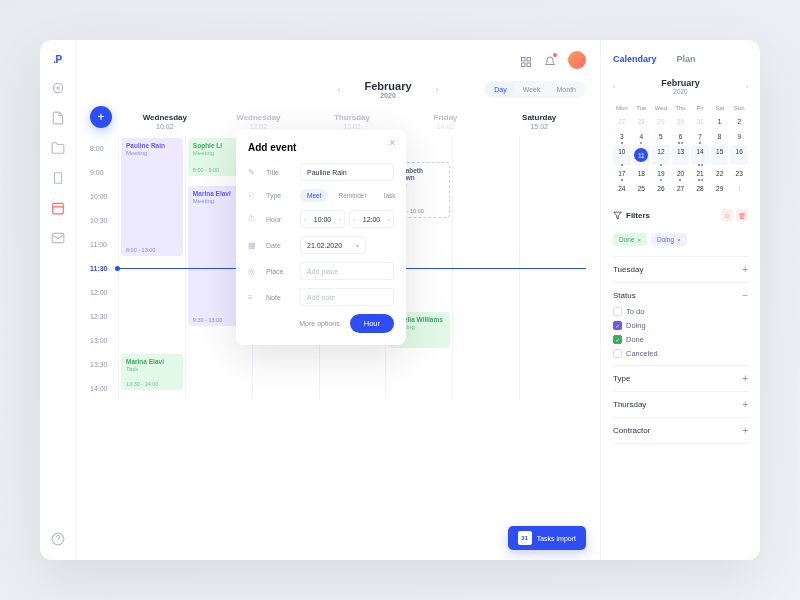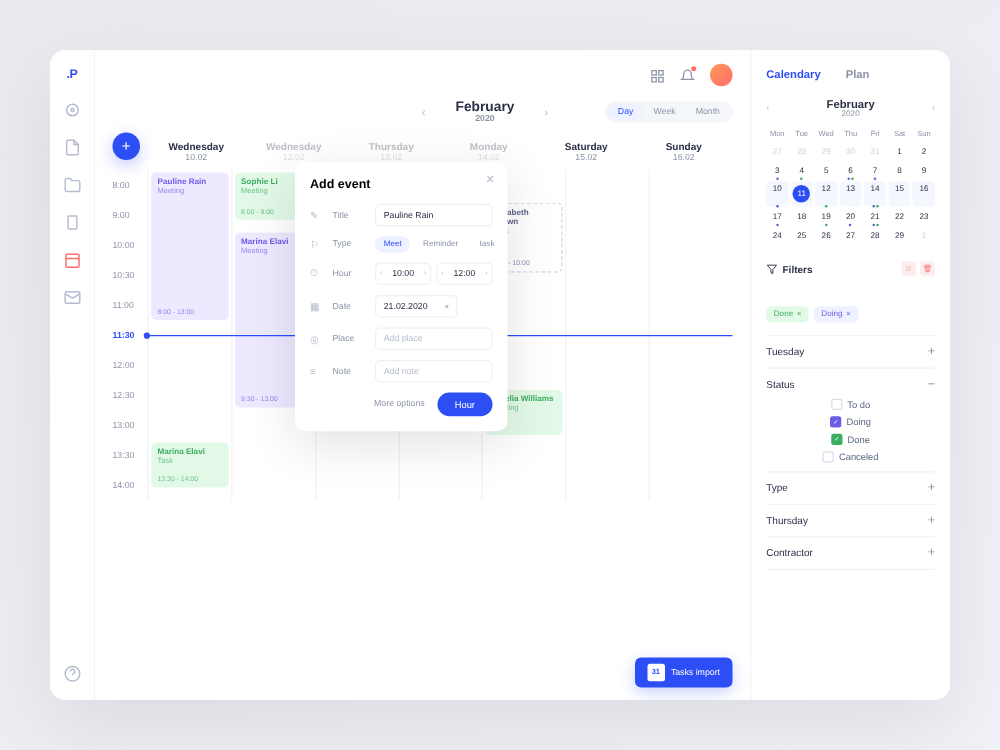--- a/index.html
+++ b/index.html
@@ -76,37 +76,37 @@
 .mini-title .my { font-size: 6.5px; color: #8b93a7; }
 .mini-arr { color: #b5bccf; font-size: 7px; cursor: pointer; }
 .mini-grid { display: grid; grid-template-columns: repeat(7, 1fr); gap: 2px; margin-bottom: 14px; }
 .mini-dh { font-size: 6px; color: #8b93a7; text-align: center; padding: 2px 0; }
 .mini-day { font-size: 6.5px; color: #2a2f45; text-align: center; padding: 3px 0; position: relative; cursor: pointer; border-radius: 3px; }
 .mini-day.dim { color: #cbd0df; }
 .mini-day.today { background: #2d4ef5; color: #fff; border-radius: 50%; width: 14px; height: 14px; margin: 0 auto; display: flex; align-items: center; justify-content: center; padding: 0; }
 .mini-day.wk { background: #f5f7ff; }
 .mini-dots { position: absolute; bottom: -1px; left: 0; right: 0; display: flex; justify-content: center; gap: 1px; }
 .mini-dot { width: 2px; height: 2px; border-radius: 50%; }
-.filters-head { display: flex; align-items: center; justify-content: space-between; margin-bottom: 24px; }
+.filters-head { display: flex; align-items: center; justify-content: space-between; margin-bottom: 12px; }
 .filters-title { font-size: 8px; font-weight: 700; color: #2a2f45; display: flex; align-items: center; gap: 4px; }
 .filter-acts { display: flex; gap: 3px; }
 .fa-icon { width: 12px; height: 12px; border-radius: 3px; display: flex; align-items: center; justify-content: center; font-size: 6px; cursor: pointer; }
 .fa-disk { background: #fdeeee; color: #ff9a9a; }
 .fa-trash { background: #fdeeee; color: #ff6b6b; }
 .tags { display: flex; gap: 4px; margin-bottom: 10px; }
 .tag { font-size: 6.5px; padding: 3px 6px; border-radius: 4px; display: flex; align-items: center; gap: 3px; }
 .tag-done { background: #e3f9e8; color: #3bad5e; }
 .tag-doing { background: #eef1ff; color: #6b5ce7; }
 .tag .x { font-size: 6px; cursor: pointer; }
 .faccordion { border-top: 1px solid #f0f2f7; }
 .fsection { border-bottom: 1px solid #f0f2f7; padding: 7px 0; }
 .fsec-head { display: flex; justify-content: space-between; align-items: center; font-size: 8px; color: #2a2f45; cursor: pointer; }
 .fsec-exp { color: #8b93a7; font-size: 10px; }
 .fsec-body { margin-top: 6px; display: flex; flex-direction: column; gap: 5px; }
-.check-row { display: flex; align-items: center; gap: 4px; font-size: 7.5px; color: #5a6584; cursor: pointer; justify-content: center; }
+.check-row { display: flex; align-items: center; gap: 4px; font-size: 7.5px; color: #5a6584; cursor: pointer; }
 .cbox { width: 9px; height: 9px; border: 1px solid #d8ddec; border-radius: 2px; display: flex; align-items: center; justify-content: center; font-size: 5px; color: #fff; }
 .cbox.on-purple { background: #6b5ce7; border-color: #6b5ce7; }
 .cbox.on-green { background: #3bad5e; border-color: #3bad5e; }
 svg { width: 100%; height: 100%; }
 </style>
 </head>
 <body>
 
 <div class="app">
 
@@ -189,23 +189,22 @@
         <div class="view-opt">Week</div>
         <div class="view-opt">Month</div>
       </div>
     </div>
 
     <div class="cal-grid">
       <div class="cal-header">
         <div class="cal-daycol"><span>Wednesday</span><span class="date">10.02</span></div>
         <div class="cal-daycol" style="opacity:0.3"><span>Wednesday</span><span class="date">12.02</span></div>
         <div class="cal-daycol" style="opacity:0.3"><span>Thursday</span><span class="date">13.02</span></div>
-        <div class="cal-daycol" style="opacity:0.3"><span>Monday</span><span class="date">14.02</span></div>
+        <div class="cal-daycol" style="opacity:0.3"><span>Friday</span><span class="date">14.02</span></div>
         <div class="cal-daycol"><span>Saturday</span><span class="date">15.02</span></div>
-        <div class="cal-daycol"><span>Sunday</span><span class="date">16.02</span></div>
       </div>
       <div class="cal-body">
         <div class="times">
           <div class="time-cell">8:00</div>
           <div class="time-cell">9:00</div>
           <div class="time-cell">10:00</div>
           <div class="time-cell">10:30</div>
           <div class="time-cell">11:00</div>
           <div class="time-cell" style="color:#2d4ef5;font-weight:600">11:30</div>
           <div class="time-cell">12:00</div>

